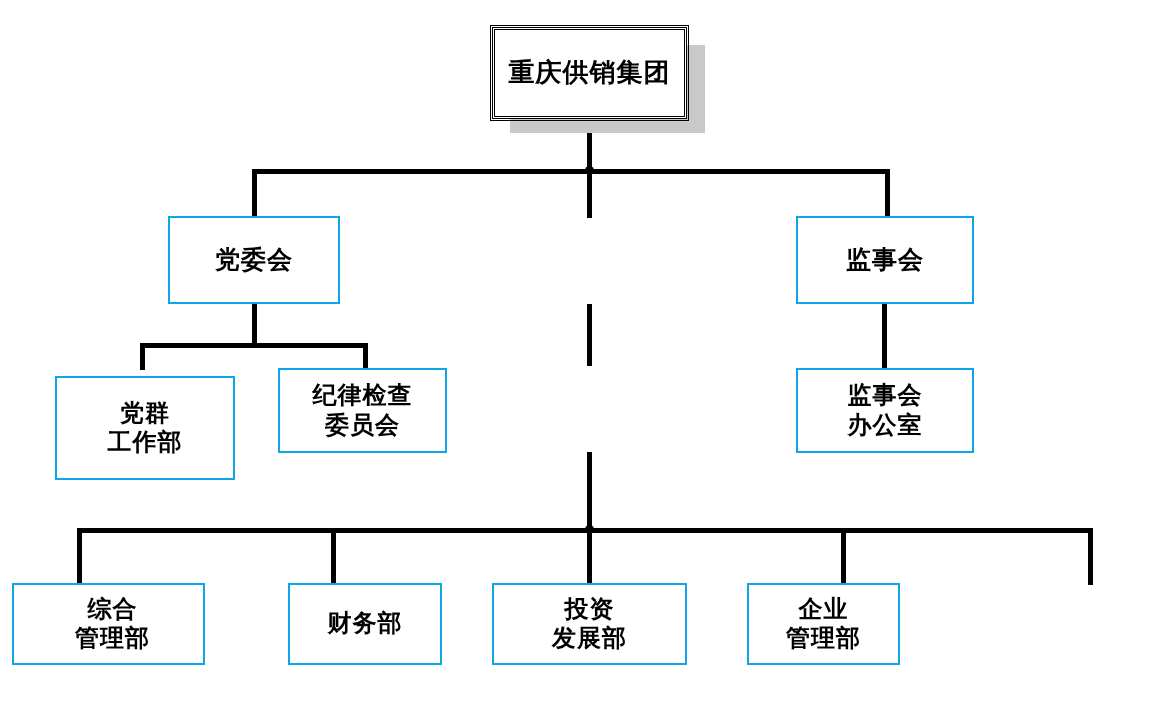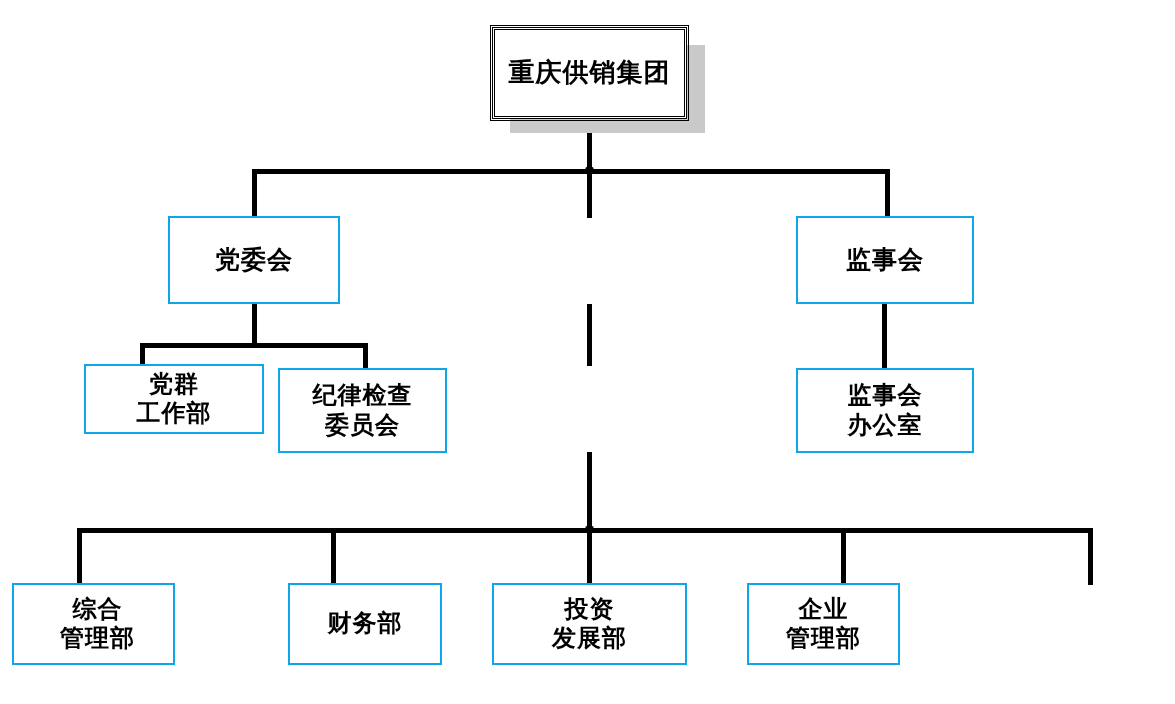--- a/index.html
+++ b/index.html
@@ -98,21 +98,21 @@
 
   <div class="conn conn-v" style="left:252px; top:304px; height:44px;"></div>
   <div class="conn conn-h" style="left:140px; top:343px; width:228px;"></div>
   <div class="conn conn-v" style="left:140px; top:343px; height:27px;"></div>
   <div class="conn conn-v" style="left:363px; top:343px; height:27px;"></div>
 
   <div class="conn conn-v" style="left:587px; top:304px; height:62px;"></div>
 
   <div class="conn conn-v" style="left:882px; top:304px; height:66px;"></div>
 
-  <div class="node node-l3" style="left:55px; top:364px; width:180px; height:70px;margin-left:29px;">
+  <div class="node node-l3" style="left:55px; top:376px; width:180px; height:104px;">
     <span class="label">党群
 工作部</span>
   </div>
 
   <div class="node node-l3" style="left:278px; top:368px; width:169px; height:85px;text-align:center;">
     <span class="label">纪律检查
 委员会</span>
   </div>
 
 
@@ -125,21 +125,21 @@
   <div class="junction" style="left:585px; top:525px;"></div>
 
   <div class="conn conn-h" style="left:77px; top:528px; width:1016px;"></div>
 
   <div class="conn conn-v" style="left:77px; top:528px; height:57px;"></div>
   <div class="conn conn-v" style="left:331px; top:528px; height:57px;"></div>
   <div class="conn conn-v" style="left:587px; top:528px; height:57px;"></div>
   <div class="conn conn-v" style="left:841px; top:528px; height:57px;"></div>
   <div class="conn conn-v" style="left:1088px; top:528px; height:57px;"></div>
 
-  <div class="node node-l4" style="left:12px; top:583px; width:163px; height:82px;padding-left:8px;">
+  <div class="node node-l4" style="left:12px; top:583px; width:193px; height:82px;padding-left:8px;">
     <span class="label">综合
 管理部</span>
   </div>
 
   <div class="node node-l4" style="left:256px; top:583px; width:154px; height:82px;margin-left:32px;">
     <span class="label">财务部</span>
   </div>
 
   <div class="node node-l4" style="left:492px; top:583px; width:195px; height:82px;">
     <span class="label">投资

